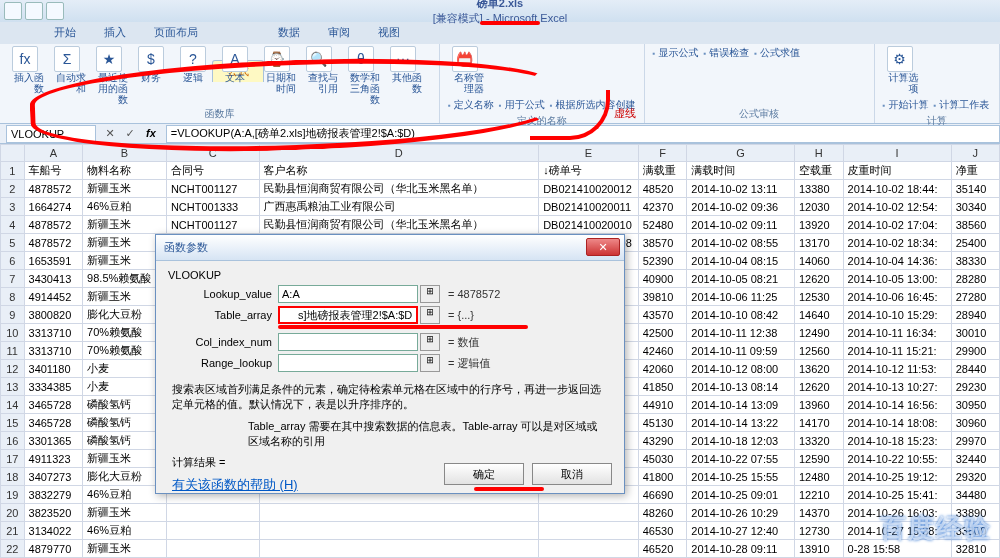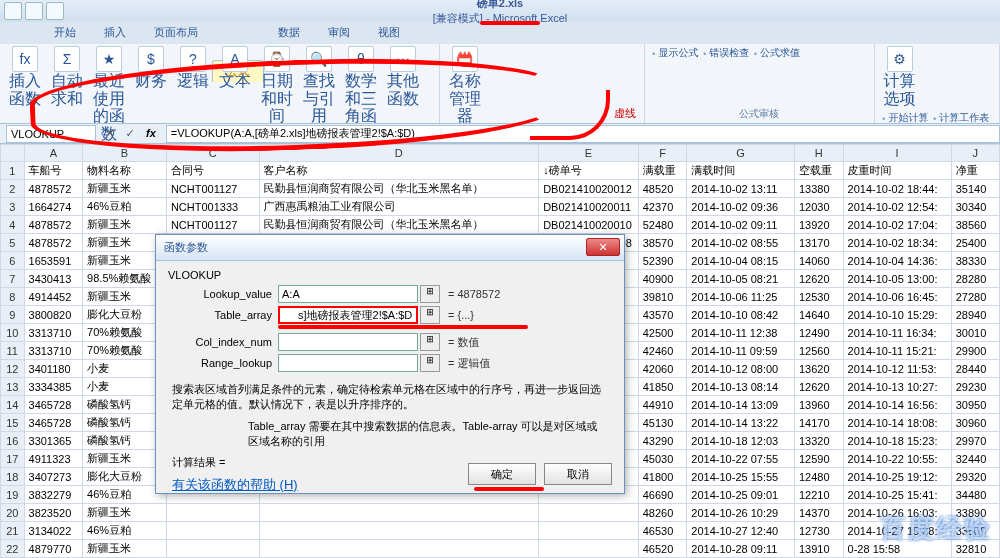--- a/index.html
+++ b/index.html
@@ -20,21 +20,21 @@
 .tab { padding: 3px 14px; color: #2b5797; cursor: pointer; }
 .tab.active { background: #fef9c3; border: 1px solid #a9c2dc; border-bottom: none; border-radius: 3px 3px 0 0; color:#cc6600;margin-top:38px; }
 
 
 .ribbon { height: 80px; background: #f2f6fb; border-bottom: 1px solid #a9c2dc; display: flex; font-size:10px; color:#2b5797; }
 .group { border-right: 1px solid #cbd8e8; padding: 2px 6px; display:flex; flex-direction:column; justify-content:space-between; }
 .group-label { text-align: center; color:#5a7aa0; font-size:10px; padding-top:2px; }
 .group-btns { display:flex; gap:4px; align-items:flex-start; flex-wrap:wrap; }
 .rbtn { display:flex; flex-direction:column; align-items:center; width:38px; cursor:pointer; }
 .rbtn .icn { width:26px; height:26px; background:#fff; border:1px solid #bcd; border-radius:2px; display:flex; align-items:center; justify-content:center; font-size:14px; }
-.rbtn span.lbl { font-size:16px; text-align:center; line-height:1.1; }
+.rbtn span.lbl { font-size:10px; text-align:right; line-height:1.1; }
 .mini-row { display:flex; flex-direction:row; gap:1px; }
 .mini { font-size:10px; padding:0 2px; white-space:nowrap; color:#2b5797; }
 .mini::before { content:"▪"; color:#6a90c0; margin-right:3px; font-size:8px; }
 
 
 .fbar { height: 20px; background: #e9eff7; border-bottom: 1px solid #a9c2dc; display:flex; align-items:center; }
 .namebox { width: 90px; border:1px solid #a9c2dc; background:#fff; height:18px; padding:0 4px; margin-left:6px; display:flex; align-items:center; font-size:11px; }
 .fx-btns { display:flex; gap:4px; margin:0 6px; }
 .fx-btn { width:16px; text-align:center; color:#555; cursor:pointer; }
 .fx-label { font-style:italic; font-weight:bold; margin:0 4px; }
@@ -64,21 +64,21 @@
 .param input { width:140px; border:1px solid #7a9; height:18px; padding:0 3px; font-size:11px; }
 .param.hl input { border:2px solid red;padding-left:18px; }
 .param .pick { width:20px; height:18px; border:1px solid #999; background:#eee; margin-left:2px; text-align:center; font-size:9px; cursor:pointer; }
 .param .eq { margin-left:8px; color:#333; }
 .hl-under { width:250px; height:4px; background:red; border-radius:3px; margin:-2px 0 4px 110px; }
 .dlg-desc { font-size:11px; line-height:1.4; margin:10px 4px 6px; }
 .dlg-desc2 { font-size:11px; margin:4px 4px 4px 80px; }
 .calc-result { font-size:11px; margin:6px 4px; }
 .dlg-link { color:#0058c6; text-decoration:underline; cursor:pointer; font-size:13px; margin:4px; }
 .dlg-btns { position:absolute; bottom:8px; right:12px; display:flex; gap:8px; }
-.dlg-btn { width:68px; height:22px; border:1px solid #888; background:linear-gradient(#fff,#e2e2e2); cursor:pointer; font-size:11px; }
+.dlg-btn { width:80px; height:22px; border:1px solid #888; background:linear-gradient(#fff,#e2e2e2); cursor:pointer; font-size:11px; }
 .ok-under { position:absolute; bottom:2px; right:80px; width:70px; height:4px; background:red; border-radius:3px; }
 
 
 .scribble { position:absolute; pointer-events:none; }
 .sc1 { left:30px; top:60px; width:530px; height:90px; border:5px solid red; border-radius:50%/40%; border-right-color:transparent; transform:rotate(-2deg); }
 .sc2 { left:530px; top:90px; width:80px; height:50px; border:4px solid red; border-left:none; border-top:none; border-radius:0 0 40px 0; }
 .vx-label { position:absolute; left:614px; top:106px; color:#c00; font-size:11px; }
 
 
 .wm { position:absolute; right:8px; bottom:12px; font-size:26px; color:rgba(255,255,255,.6); text-shadow:0 0 3px #2a70d0; font-weight:bold; letter-spacing:2px; }

